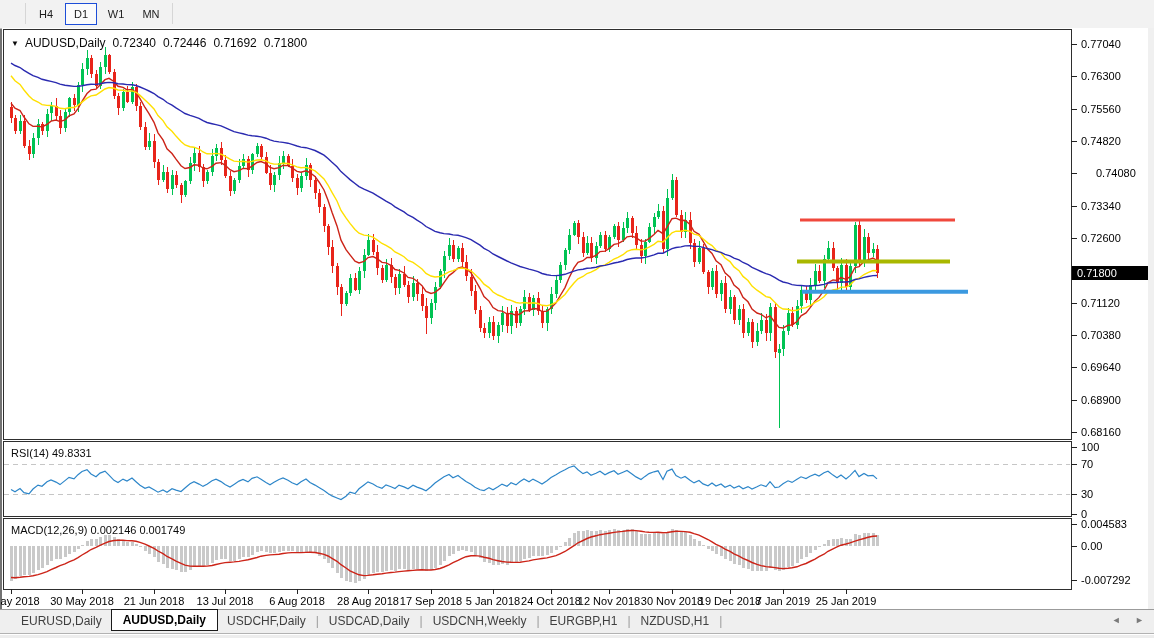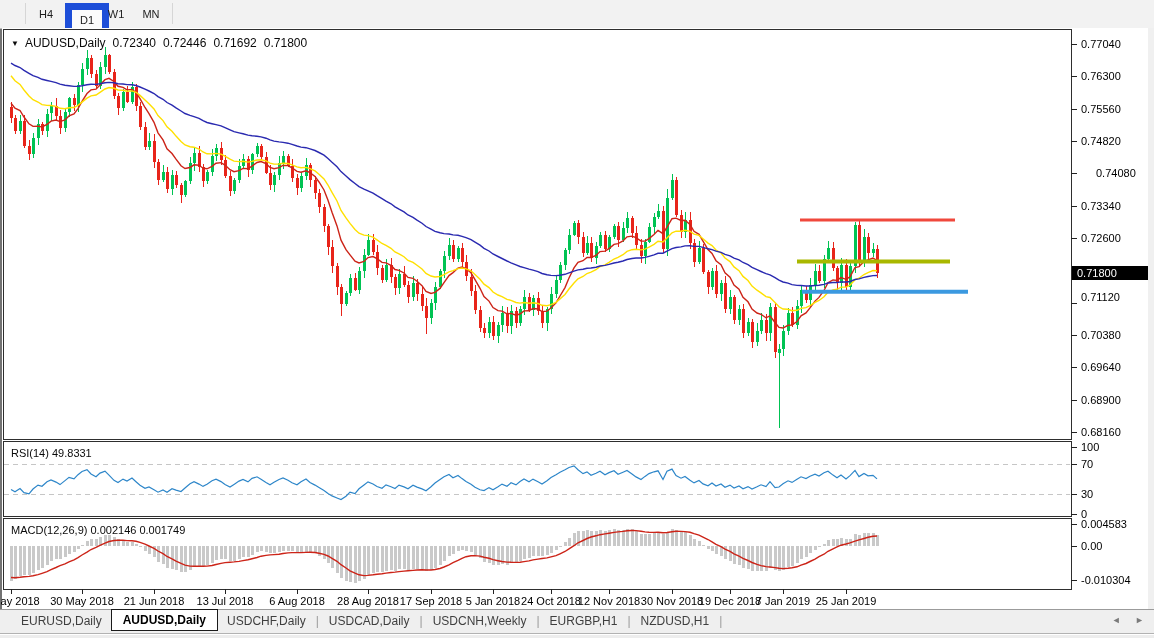--- a/index.html
+++ b/index.html
@@ -3,21 +3,21 @@
 <meta charset="utf-8">
 <style>
   html,body{margin:0;padding:0;background:#d8d8d8;}
   .app{position:relative;width:1154px;height:638px;background:#737373;overflow:hidden;
        font-family:"Liberation Sans","DejaVu Sans",sans-serif;-webkit-font-smoothing:antialiased;}
   
   .toolbar{position:absolute;left:0;top:0;width:1154px;height:28px;background:#f2f2f2;border-bottom:1px solid #bcbcbc;}
   .tbsep{position:absolute;top:3px;width:1px;height:21px;background:#d6d6d6;}
   .tfbtn{position:absolute;top:3px;height:20px;line-height:20px;text-align:center;font-size:11px;color:#1d1d1d;
          border:1px solid transparent;cursor:default;}
-  .tfbtn.active{background:#fbfbfb;border:7px solid #1d4ed8;}
+  .tfbtn.active{background:#fbfbfb;border:1px solid #1d4ed8;}
   
   .client{position:absolute;left:2px;top:28px;width:1146px;height:581px;background:#ffffff;}
   .client svg{position:absolute;left:0;top:0;}
   .title{position:absolute;left:9px;top:8px;font-size:12px;color:#0a0a0a;white-space:nowrap;}
   .title .tri{font-size:8px;position:relative;top:-1px;margin-right:6px;}
   .title span.v{margin-left:7px;}
   .indlabel{position:absolute;left:9px;font-size:11px;color:#0a0a0a;white-space:nowrap;}
   .axlbl{position:absolute;left:1079px;font-size:11px;color:#000;white-space:nowrap;}
   .dtlbl{position:absolute;font-size:11px;color:#000;white-space:nowrap;width:72px;text-align:center;}
   .pricebox{position:absolute;left:1070px;width:74px;height:14px;background:#000;color:#fff;
@@ -694,34 +694,34 @@
     </div>
 
     <div id="price-axis">
         <div class="axlbl" style="top: 10px;">0.77040</div>
         <div class="axlbl" style="top: 42px;">0.76300</div>
         <div class="axlbl" style="top: 75px;">0.75560</div>
         <div class="axlbl" style="top: 107px;">0.74820</div>
         <div class="axlbl" style="top: 139px; padding-left: 15px;">0.74080</div>
         <div class="axlbl" style="top: 172px;">0.73340</div>
         <div class="axlbl" style="top: 204px;">0.72600</div>
-        <div class="axlbl" style="top: 263px;">0.71120</div>
+        <div class="axlbl" style="top: 269px;">0.71120</div>
         <div class="axlbl" style="top: 301px;">0.70380</div>
         <div class="axlbl" style="top: 333px;">0.69640</div>
         <div class="axlbl" style="top: 366px;">0.68900</div>
         <div class="axlbl" style="top: 398px;">0.68160</div>
       </div>
     <div id="ind-axis">
         <div class="axlbl" style="top: 413px;">100</div>
         <div class="axlbl" style="top: 430px;">70</div>
         <div class="axlbl" style="top: 460px;">30</div>
         <div class="axlbl" style="top: 480px;">0</div>
         <div class="axlbl" style="top: 490px;">0.004583</div>
         <div class="axlbl" style="top: 512px;">0.00</div>
-        <div class="axlbl" style="top: 546px;">-0.010304</div>
+        <div class="axlbl" style="top: 546px;">-0.007292</div>
       </div>
     <div id="date-axis">
         <div class="dtlbl" style="top: 567px; left: -27px;">8 May 2018</div>
         <div class="dtlbl" style="top: 567px; left: 44px;">30 May 2018</div>
         <div class="dtlbl" style="top: 567px; left: 116px;">21 Jun 2018</div>
         <div class="dtlbl" style="top: 567px; left: 187px;">13 Jul 2018</div>
         <div class="dtlbl" style="top: 567px; left: 259px;">6 Aug 2018</div>
         <div class="dtlbl" style="top: 567px; left: 330px;">28 Aug 2018</div>
         <div class="dtlbl" style="top: 567px; left: 393px;">17 Sep 2018</div>
         <div class="dtlbl" style="top: 567px; left: 455px;">5 Jan 2018</div>

